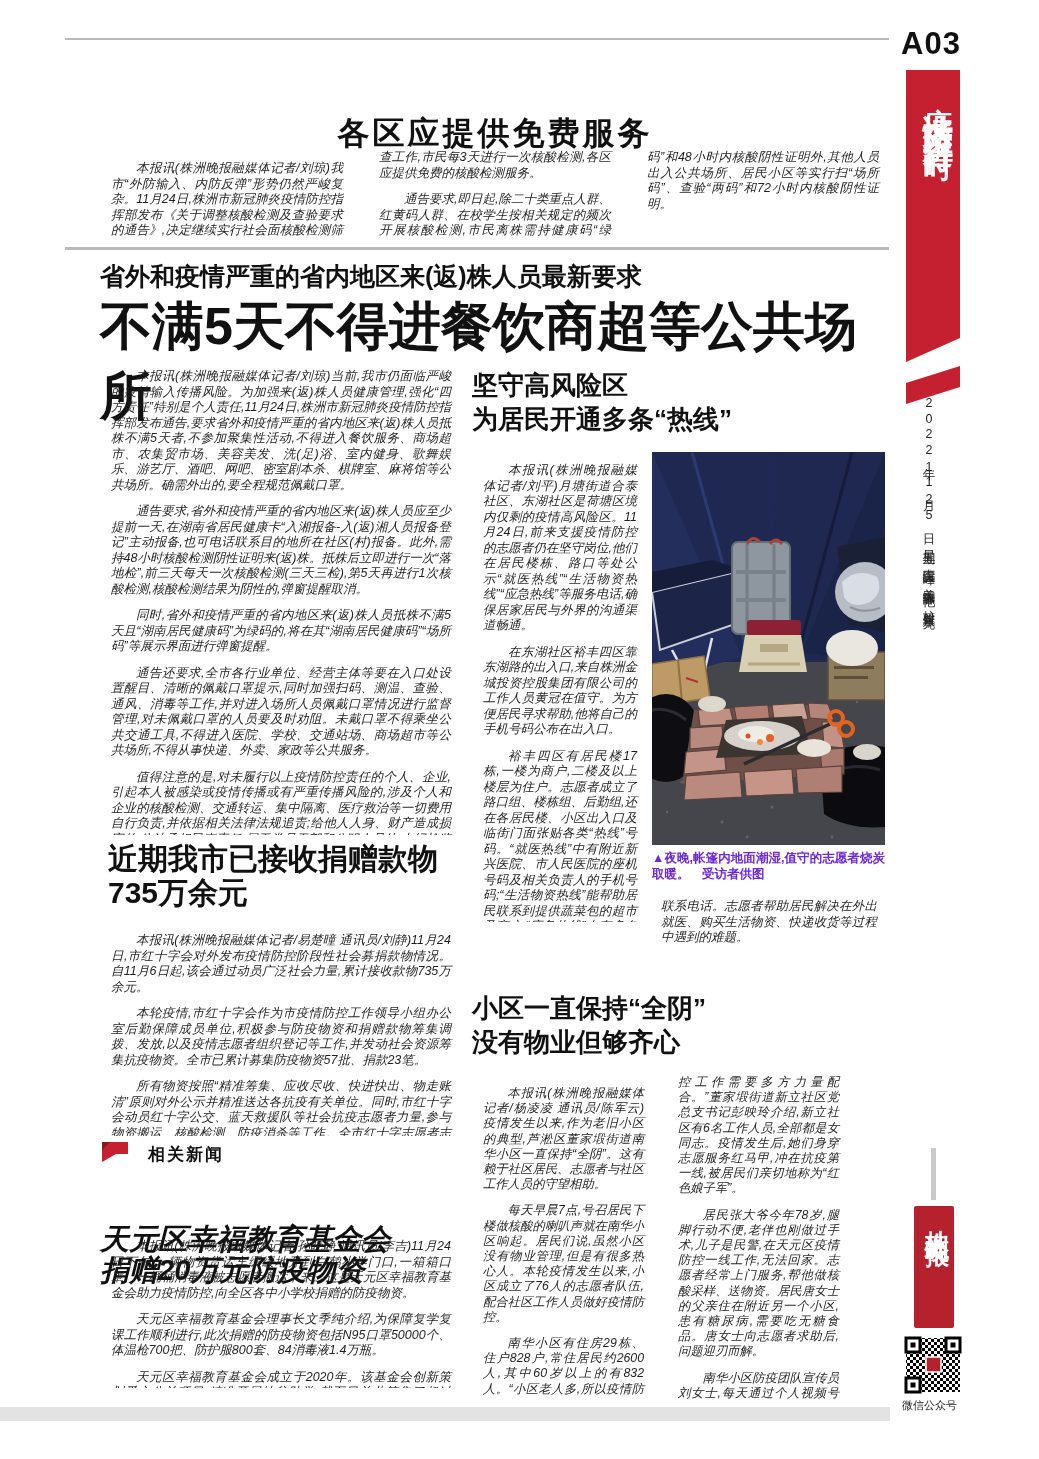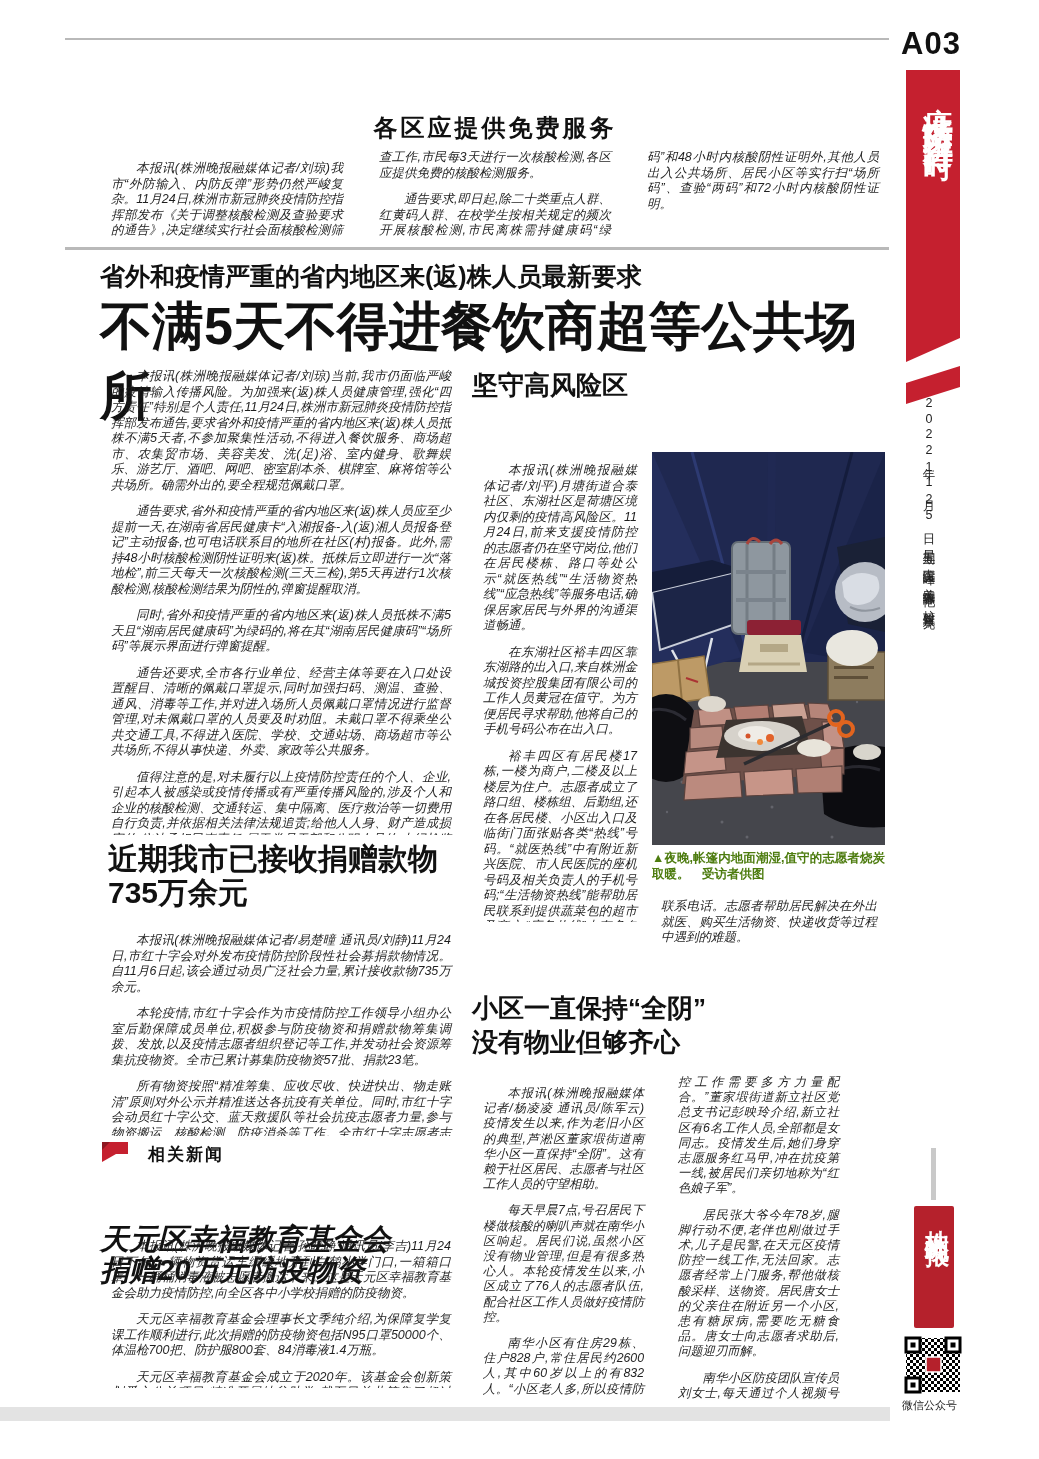--- a/index.html
+++ b/index.html
@@ -8,21 +8,21 @@
   .abs{position:absolute;}
   .rule{background:#b9b9b9;}
   .body-text{font-size:12.5px;line-height:15.5px;text-align:justify;color:#1f1f1f;}
   .body-text p{margin:11px;text-indent:2em;font-style:italic;}
   .noindent{text-indent:0 !important;}
   .hl{font-weight:900;color:#111;}
   .center{text-align:center;}
   .vtext{writing-mode:vertical-rl;text-orientation:upright;}
   .banner{background:#c5202f;}
   .banner-text{color:#fff;font-weight:800;}
-  .caption{font-size:12.5px;line-height:16px;font-weight:700;color:#4d7c0f;text-align:justify;}
+  .caption{font-size:12.5px;line-height:16px;font-weight:700;color:#6d28d9;text-align:justify;}
   .clip{overflow:hidden;}
 </style>
 </head>
 <body>
 
 <div class="page">
 
   <div class="abs rule" style="left:65px;top:38px;width:824px;height:2px;"></div>
 
   <div class="abs" style="left:901px;top:26px;width:70px;font-size:31px;font-weight:800;letter-spacing:1px;color:#111;">A03</div>
@@ -67,21 +67,21 @@
         <rect x="42" y="2" width="14" height="14" fill="none" stroke="#000" stroke-width="3"></rect>
         <rect x="46.5" y="6.5" width="5" height="5"></rect>
       <rect x="2" y="42" width="14" height="14" fill="#fff"></rect>
         <rect x="2" y="42" width="14" height="14" fill="none" stroke="#000" stroke-width="3"></rect>
         <rect x="6.5" y="46.5" width="5" height="5"></rect>
     </g>
     <rect x="22" y="21" width="15" height="15" fill="#b5212c" stroke="#fff" stroke-width="1.5"></rect>
   </svg>
   <div class="abs" style="left:902px;top:1398px;width:70px;font-size:11px;color:#222;">微信公众号</div>
 
-  <div class="abs center" style="left:100px;top:112px;width:790px;font-size:24px;font-weight:700;letter-spacing:3px;color:#111;">各区应提供免费服务</div>
+  <div class="abs center" style="left:100px;top:112px;width:790px;font-size:32px;font-weight:700;letter-spacing:3px;color:#111;">各区应提供免费服务</div>
   <div class="abs body-text clip" style="left:100px;top:150px;width:790px;height:92px;column-count:3;column-gap:14px;">
     <p>本报讯(株洲晚报融媒体记者/刘琼)我市“外防输入、内防反弹”形势仍然严峻复杂。11月24日,株洲市新冠肺炎疫情防控指挥部发布《关于调整核酸检测及查验要求的通告》,决定继续实行社会面核酸检测筛查工作,市民每3天进行一次核酸检测,各区应提供免费的核酸检测服务。</p>
     <p>通告要求,即日起,除二十类重点人群、红黄码人群、在校学生按相关规定的频次开展核酸检测,市民离株需持健康码“绿码”和48小时内核酸阴性证明外,其他人员出入公共场所、居民小区等实行扫“场所码”、查验“两码”和72小时内核酸阴性证明。</p>
   </div>
 
   <div class="abs rule" style="left:65px;top:247px;width:824px;height:3px;"></div>
 
   <div class="abs" style="left:100px;top:260px;width:790px;font-size:25px;font-weight:700;color:#111;">省外和疫情严重的省内地区来(返)株人员最新要求</div>
   <div class="abs hl" style="left:100px;top:292px;width:790px;font-size:52px;letter-spacing:0px;">不满5天不得进餐饮商超等公共场所</div>
 
@@ -114,20 +114,21 @@
     <div>捐赠20万元防疫物资</div>
   </div>
   <div class="abs body-text clip" style="left:100px;top:1228px;width:362px;height:160px;">
     <p>本报讯(株洲晚报融媒体记者/孙晓静 通讯员/李吉)11月24日下午,一辆物资货运车缓缓地开到白鹤小学门口,一箱箱口罩、一桶桶消毒液被志愿者搬运下来。这是天元区幸福教育基金会助力疫情防控,向全区各中小学校捐赠的防疫物资。</p>
     <p>天元区幸福教育基金会理事长文季纯介绍,为保障复学复课工作顺利进行,此次捐赠的防疫物资包括N95口罩50000个、体温枪700把、防护服800套、84消毒液1.4万瓶。</p>
     <p>天元区幸福教育基金会成立于2020年。该基金会创新策划爱心公益项目,精准开展扶贫助学,截至目前共筹集了超过5000万元的公益资金,教育公益总投入近1400万元。</p>
   </div>
 
   <div class="abs hl" style="left:472px;top:368px;width:400px;font-size:26px;line-height:34px;">
     <div>坚守高风险区</div>
+    <div>为居民开通多条“热线”</div>
   </div>
 
   <div class="abs body-text clip" style="left:472px;top:452px;width:176px;height:470px;">
     <p>本报讯(株洲晚报融媒体记者/刘平)月塘街道合泰社区、东湖社区是荷塘区境内仅剩的疫情高风险区。11月24日,前来支援疫情防控的志愿者仍在坚守岗位,他们在居民楼栋、路口等处公示“就医热线”“生活物资热线”“应急热线”等服务电话,确保居家居民与外界的沟通渠道畅通。</p>
     <p>在东湖社区裕丰四区靠东湖路的出入口,来自株洲金城投资控股集团有限公司的工作人员黄冠在值守。为方便居民寻求帮助,他将自己的手机号码公布在出入口。</p>
     <p>裕丰四区有居民楼17栋,一楼为商户,二楼及以上楼层为住户。志愿者成立了路口组、楼栋组、后勤组,还在各居民楼、小区出入口及临街门面张贴各类“热线”号码。“就医热线”中有附近新兴医院、市人民医院的座机号码及相关负责人的手机号码;“生活物资热线”能帮助居民联系到提供蔬菜包的超市及商户;“应急热线”中有多名志愿者的</p>
   </div>
 
   <svg class="abs" style="left:652px;top:452px;" width="233" height="393" viewBox="0 0 233 393">
     <rect width="233" height="393" fill="#45464c"></rect>

